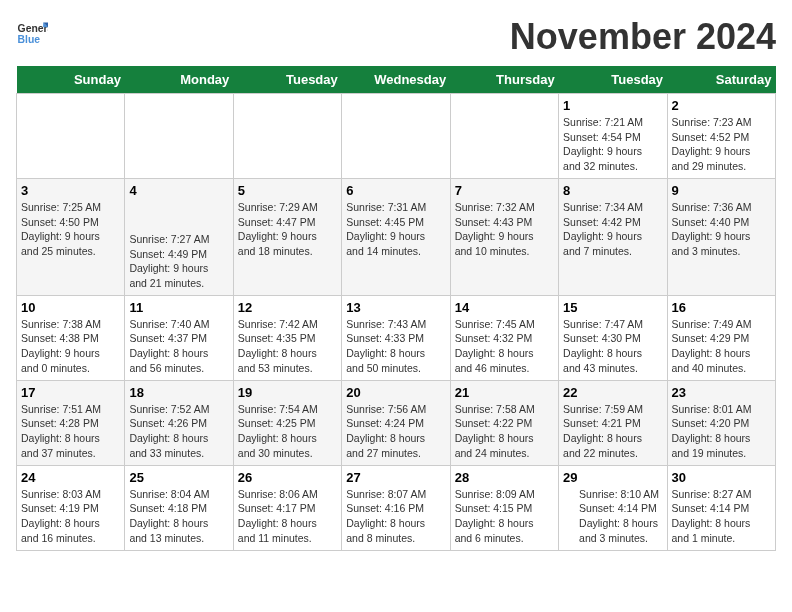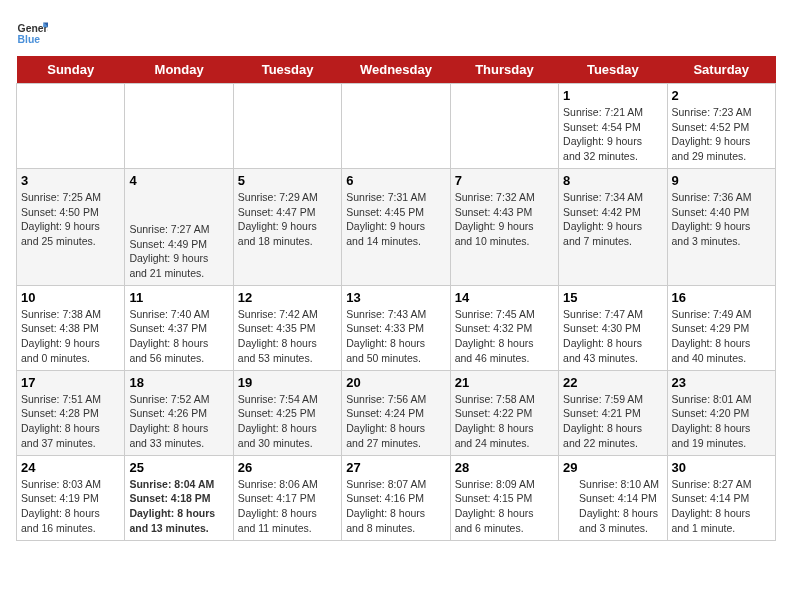--- a/index.html
+++ b/index.html
@@ -36,24 +36,24 @@
     .location {
       font-size: 16px;
       color: #555;
     }
     table {
       width: 100%;
       border-collapse: collapse;
       font-size: 11px;
     }
     thead tr th {
-      background-color: #b91c1c;
+      background-color: #15803d;
       color: #fff;
       padding: 6px 4px;
-      text-align: center;
+      text-align: right;
       font-size: 13px;
       font-weight: bold;
     }
     tbody tr td {
       border: 1px solid #ccc;
       vertical-align: top;
       padding: 4px;
       width: 14.28%;
       min-height: 80px;
       height: 85px;
@@ -82,20 +82,21 @@
 <div class="header-area">
   <div class="logo">
     <svg class="logo-icon" viewBox="0 0 40 40">
       <text x="2" y="20" font-size="13" font-weight="bold" fill="#333" font-family="Arial">General</text>
       <text x="2" y="34" font-size="13" font-weight="bold" fill="#4a90d9" font-family="Arial">Blue</text>
       <polygon points="34,8 40,14 34,14" fill="#4a90d9"></polygon>
       <polygon points="34,8 40,8 40,14" fill="#2a60a9"></polygon>
     </svg>
   </div>
   <div class="title-area">
+    <div class="month-title">November 2024</div>
   </div>
 </div>
 
 <table>
   <thead>
     <tr id="thead-row">
         <th>Sunday</th>
         <th>Monday</th>
         <th>Tuesday</th>
         <th>Wednesday</th>
@@ -282,21 +283,21 @@
       <tr>
         <td>
           <div class="day-num">24</div>
           <div class="day-info" style="white-space: pre-line;">Sunrise: 8:03 AM
 Sunset: 4:19 PM
 Daylight: 8 hours
 and 16 minutes.</div>
         </td>
         <td>
           <div class="day-num">25</div>
-          <div class="day-info" style="white-space: pre-line; font-weight: bold;">Sunrise: 8:04 AM
+          <div class="day-info" style="white-space: pre-line;">Sunrise: 8:04 AM
 Sunset: 4:18 PM
 Daylight: 8 hours
 and 13 minutes.</div>
         </td>
         <td>
           <div class="day-num">26</div>
           <div class="day-info" style="white-space: pre-line;">Sunrise: 8:06 AM
 Sunset: 4:17 PM
 Daylight: 8 hours
 and 11 minutes.</div>

